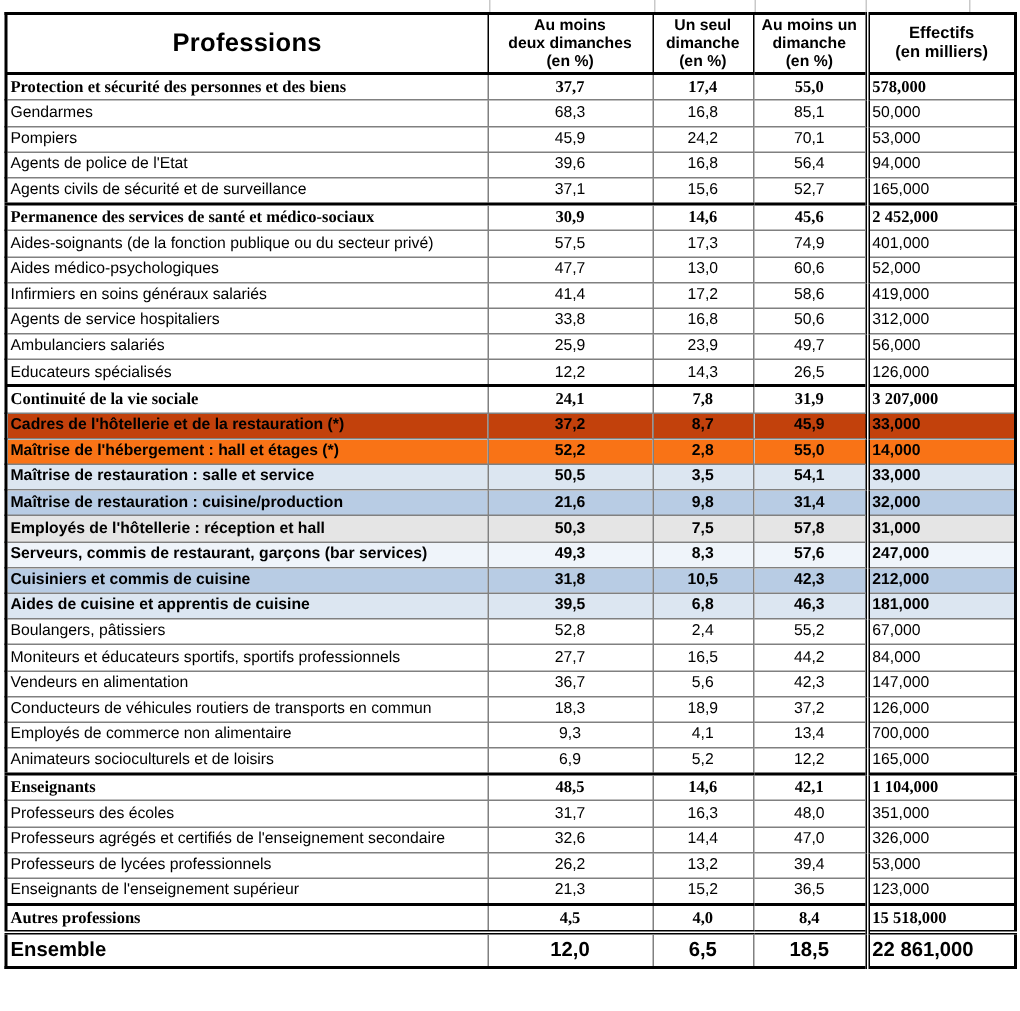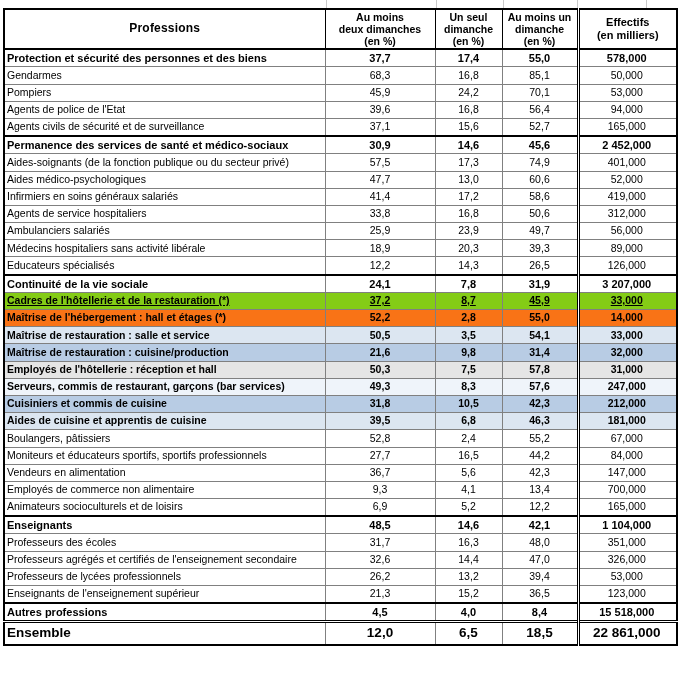--- a/index.html
+++ b/index.html
@@ -40,44 +40,45 @@
     font-weight: bold;
     height: 36px;
     vertical-align: middle;
     text-align: center;
     white-space: pre-line;
     font-size: 10.5px;
     line-height: 1.15;
     padding: 1px 0;
   }
   thead th.h-prof {
-    font-size: 12px;
+    font-size: 17px;
     letter-spacing: 0.2px;
     margin-left: 42px;
   }
   thead th.h-eff {
     border-left: 3px double #000;
     font-size: 11px;
   }
   tbody td {
     border: 1px solid #808080;
     font-size: 10.5px;
     line-height: 1.1;
     height: 14.2px;
     padding: 1px 2px;
     overflow: hidden;
     white-space: nowrap;
   }
   td.c-label { text-align: left; padding-left: 2px; }
   td.c-num   { text-align: center; }
-  td.c-eff   { text-align: center; padding-right: 4px; border-left: 3px double #000; }
+  td.c-eff   { text-align: left; padding-right: 4px; border-left: 3px double #000; }
   tr.r-section td, tr.r-autres td {
     font-weight: bold;
     border-top: 2px solid #000;
     font-size: 11px;
+    font-family: Liberation Serif, serif;
   }
   tr.r-hl1 td, tr.r-hl2 td, tr.r-hl0 td {
     font-weight: bold;
   }
   tr.r-ensemble td {
     font-weight: bold;
     font-size: 13.5px;
     height: 19px;
     border-top: 3px double #000;
   }
@@ -188,41 +189,34 @@
       <td class="c-eff">312,000</td>
     </tr>
         <tr class="r-normal">
       <td class="c-label">Ambulanciers salariés</td>
       <td class="c-num">25,9</td>
       <td class="c-num">23,9</td>
       <td class="c-num">49,7</td>
       <td class="c-eff">56,000</td>
     </tr>
         <tr class="r-normal">
-      <td class="c-label">Médecins hospitaliers sans activité libérale</td>
-      <td class="c-num">18,9</td>
-      <td class="c-num">20,3</td>
-      <td class="c-num">39,3</td>
-      <td class="c-eff">89,000</td>
-    </tr>
-        <tr class="r-normal">
       <td class="c-label">Educateurs spécialisés</td>
       <td class="c-num">12,2</td>
       <td class="c-num">14,3</td>
       <td class="c-num">26,5</td>
       <td class="c-eff">126,000</td>
     </tr>
         <tr class="r-section">
       <td class="c-label">Continuité de la vie sociale</td>
       <td class="c-num">24,1</td>
       <td class="c-num">7,8</td>
       <td class="c-num">31,9</td>
       <td class="c-eff">3 207,000</td>
     </tr>
-        <tr class="r-hl1" style="background: #84cc16; text-decoration: underline;">
+        <tr class="r-hl1" style="background: #c2410c;">
       <td class="c-label">Cadres de l'hôtellerie et de la restauration (*)</td>
       <td class="c-num">37,2</td>
       <td class="c-num">8,7</td>
       <td class="c-num">45,9</td>
       <td class="c-eff">33,000</td>
     </tr>
         <tr class="r-hl2" style="background: #f97316;">
       <td class="c-label">Maîtrise de l'hébergement : hall et étages (*)</td>
       <td class="c-num">52,2</td>
       <td class="c-num">2,8</td>
@@ -286,20 +280,27 @@
       <td class="c-eff">84,000</td>
     </tr>
         <tr class="r-normal">
       <td class="c-label">Vendeurs en alimentation</td>
       <td class="c-num">36,7</td>
       <td class="c-num">5,6</td>
       <td class="c-num">42,3</td>
       <td class="c-eff">147,000</td>
     </tr>
         <tr class="r-normal">
+      <td class="c-label">Conducteurs de véhicules routiers de transports en commun</td>
+      <td class="c-num">18,3</td>
+      <td class="c-num">18,9</td>
+      <td class="c-num">37,2</td>
+      <td class="c-eff">126,000</td>
+    </tr>
+        <tr class="r-normal">
       <td class="c-label">Employés de commerce non alimentaire</td>
       <td class="c-num">9,3</td>
       <td class="c-num">4,1</td>
       <td class="c-num">13,4</td>
       <td class="c-eff">700,000</td>
     </tr>
         <tr class="r-normal">
       <td class="c-label">Animateurs socioculturels et de loisirs</td>
       <td class="c-num">6,9</td>
       <td class="c-num">5,2</td>

